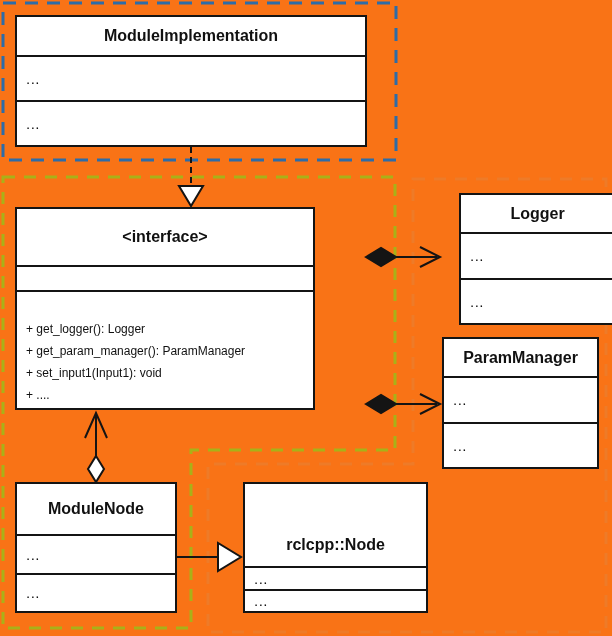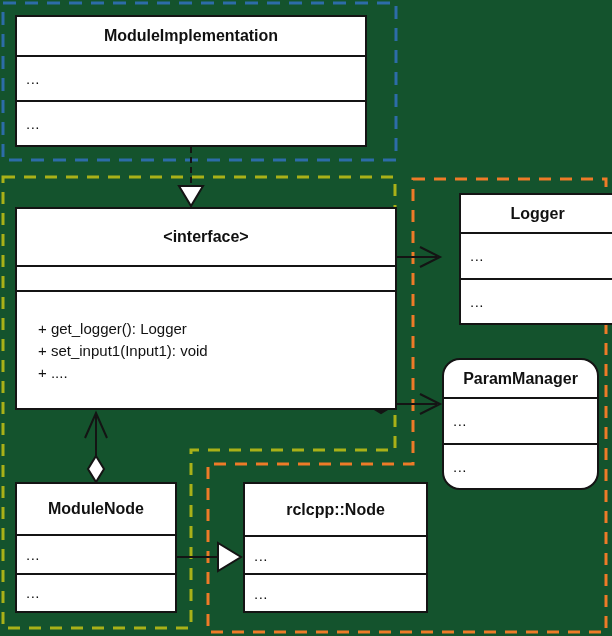--- a/index.html
+++ b/index.html
@@ -1,19 +1,19 @@
 <!DOCTYPE html>
 <html><head>
 <meta charset="utf-8">
 <style>
   html,body{margin:0;padding:0;background:#ffffff;}
   .stage{
     position:relative;
     width:612px;height:636px;
-    background:#14532d;
+    background:#f97316;
     font-family:"Liberation Sans", sans-serif;
     color:#111;
     overflow:hidden;
   }
   .layer{position:absolute;left:0;top:0;width:612px;height:636px;}
   .umlbox{
     position:absolute;
     box-sizing:border-box;
     border:2px solid #141414;
     background:#ffffff;
@@ -42,22 +42,22 @@
     display:flex;
     align-items:center;
     padding-left:9px;
     font-size:15px;
     letter-spacing:0.5px;
   }
   .uml-row + .uml-row{border-top:2px solid #141414;}
   .uml-methods{
     box-sizing:border-box;
     flex:1;
-    padding:7px 6px 0 21px;
-    font-size:15px;
+    padding:7px 6px 0 9px;
+    font-size:12px;
   }
   .uml-methods .m{line-height:22px;white-space:nowrap;}
 </style>
 </head>
 <body>
 
 <div class="stage">
 
   <svg class="layer" viewBox="0 0 612 636">
 
@@ -95,49 +95,50 @@
       <polygon points="218,543 218,571 241,557" fill="#ffffff"></polygon>
     </g>
   </svg>
 
   <div class="umlbox" style="left:15px;top:15px;width:352px;height:132px;">
     <div class="uml-title" style="height:40px;">ModuleImplementation</div>
     <div class="uml-row" style="flex:1;">...</div>
     <div class="uml-row" style="flex:1;">...</div>
   </div>
 
-  <div class="umlbox" style="left:15px;top:207px;width:382px;height:203px;gap:19px;">
+  <div class="umlbox" style="left:15px;top:207px;width:300px;height:203px;gap:19px;">
     <div class="uml-title" style="height:58px;">
       <div>&lt;interface&gt;</div>
     </div>
     <div class="uml-empty"></div>
     <div class="uml-methods">
       <div class="m">+ get_logger(): Logger</div>
+      <div class="m">+ get_param_manager(): ParamManager</div>
       <div class="m">+ set_input1(Input1): void</div>
       <div class="m">+ ....</div>
     </div>
   </div>
 
   <div class="umlbox" style="left:442px;top:193px;width:157px;height:132px;margin-left:17px;">
     <div class="uml-title" style="height:39px;">Logger</div>
     <div class="uml-row" style="flex:1;">...</div>
     <div class="uml-row" style="flex:1;">...</div>
   </div>
 
-  <div class="umlbox" style="left:442px;top:358px;width:157px;height:132px;border-radius:18px;">
+  <div class="umlbox" style="left:442px;top:337px;width:157px;height:132px;">
     <div class="uml-title" style="height:39px;">ParamManager</div>
     <div class="uml-row" style="flex:1;">...</div>
     <div class="uml-row" style="flex:1;">...</div>
   </div>
 
   <div class="umlbox" style="left:15px;top:482px;width:162px;height:131px;">
     <div class="uml-title" style="height:52px;">ModuleNode</div>
     <div class="uml-row" style="flex:1;">...</div>
     <div class="uml-row" style="flex:1;">...</div>
   </div>
 
   <div class="umlbox" style="left:243px;top:482px;width:185px;height:131px;">
-    <div class="uml-title" style="height:53px;">rclcpp::Node</div>
+    <div class="uml-title" style="height:44px;margin-top:40px;">rclcpp::Node</div>
     <div class="uml-row" style="flex:1;">...</div>
     <div class="uml-row" style="flex:1;">...</div>
   </div>
 
 </div>
 
 </body></html>

